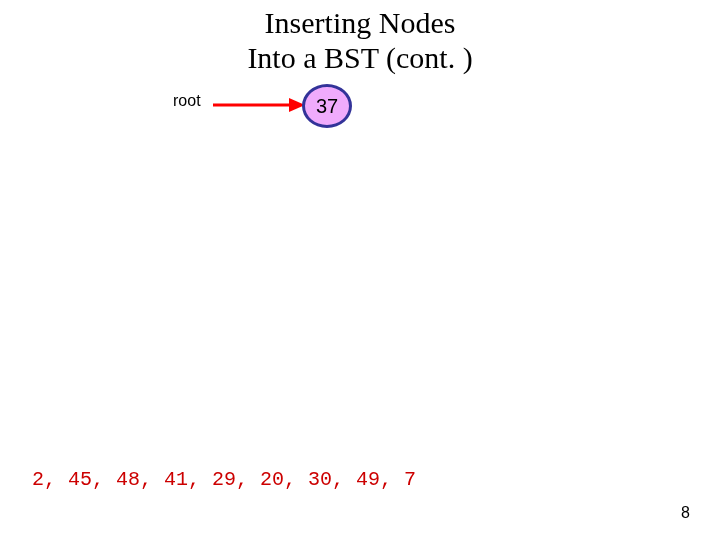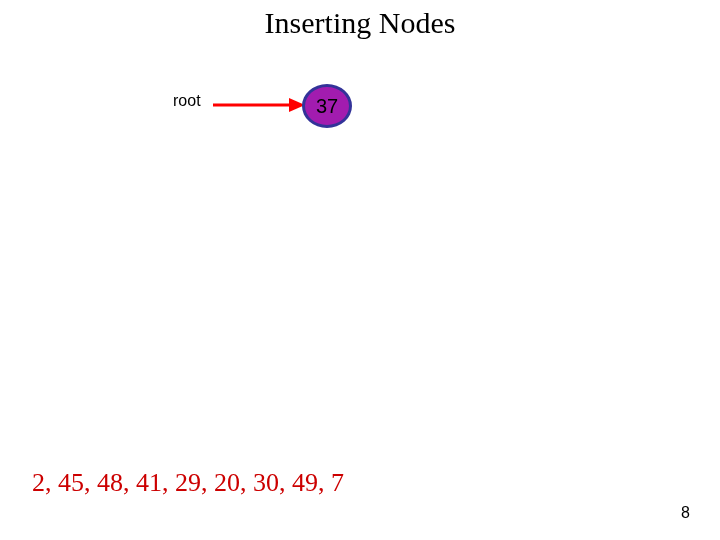--- a/index.html
+++ b/index.html
@@ -26,21 +26,21 @@
     position: absolute;
     top: 92px;
     left: 173px;
     font-family: Arial, Helvetica, sans-serif;
     font-size: 16px;
   }
   .node {
     position: absolute;
     border: 3px solid #333399;
     border-radius: 50%;
-    background: #a21caf;
+    background: #f0abfc;
     display: flex;
     align-items: center;
     justify-content: center;
     font-family: Arial, Helvetica, sans-serif;
     font-size: 20px;
     box-sizing: border-box;
   }
   #node-root {
     top: 84px;
     left: 302px;
@@ -51,38 +51,39 @@
     position: absolute;
     top: 96px;
     left: 213px;
     width: 92px;
     height: 18px;
   }
   .sequence {
     position: absolute;
     top: 468px;
     left: 32px;
-    font-family: Liberation Serif, serif;
-    font-size: 26px;
+    font-family: Liberation Mono, monospace;
+    font-size: 20px;
     color: #cc0000;
   }
   .page-number {
     position: absolute;
     bottom: 18px;
     right: 30px;
     font-family: Arial, Helvetica, sans-serif;
     font-size: 16px;
     color: #000;
   }
 </style>
 </head>
 <body>
 
 <div class="title">
   <span>Inserting Nodes</span><br>
+  <span>Into a BST (cont. )</span>
 </div>
 
 <div class="root-label">root</div>
 
 <svg class="arrow-svg" viewBox="0 0 92 18">
   <line x1="0" y1="9" x2="78" y2="9" stroke="#ff0000" stroke-width="3"></line>
   <polygon points="92,9 76,2 76,16" fill="#ff0000"></polygon>
 </svg>
 
 <div id="node-root" class="node">

